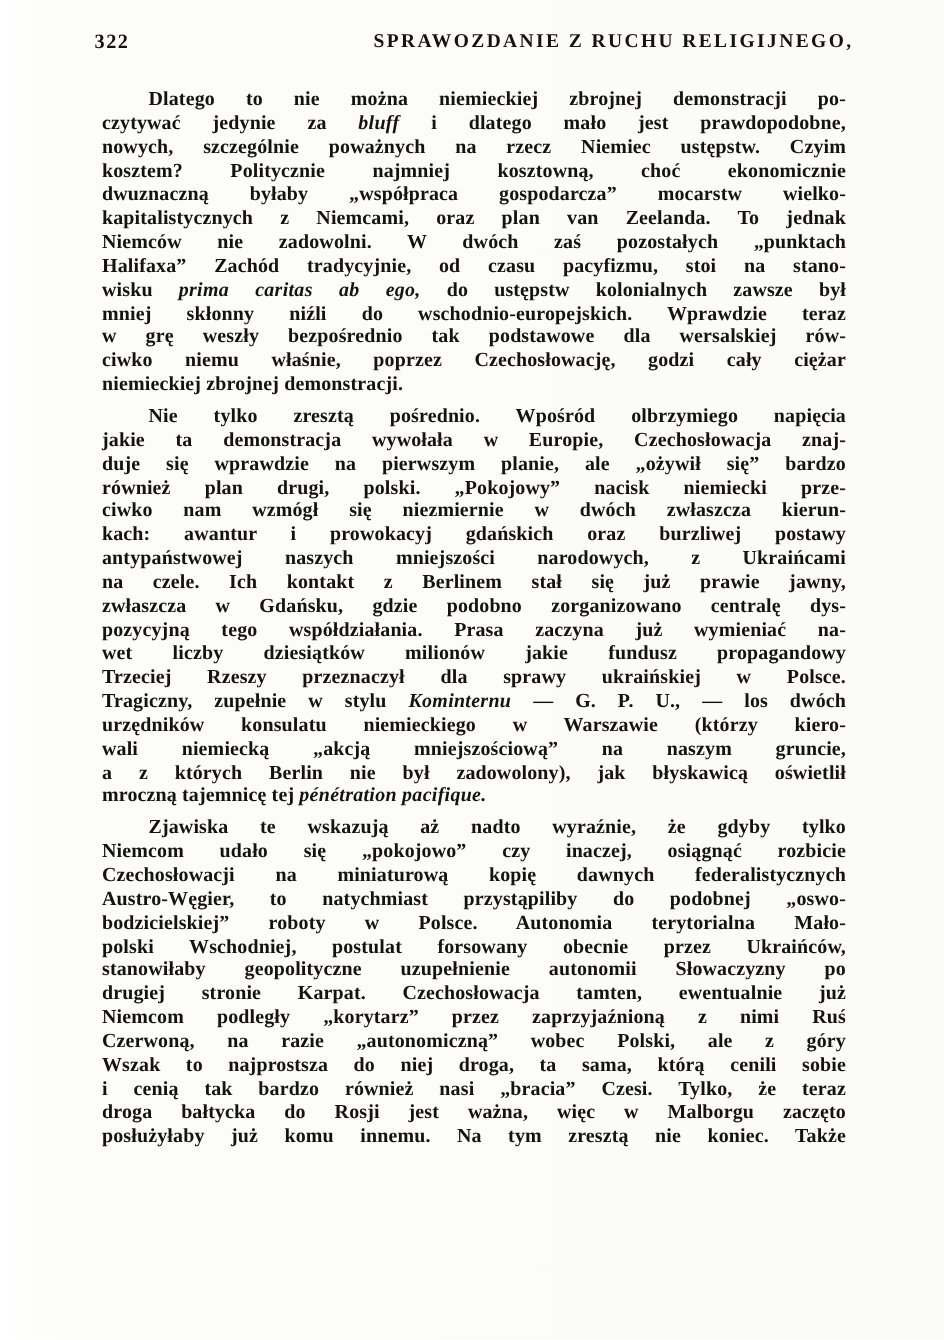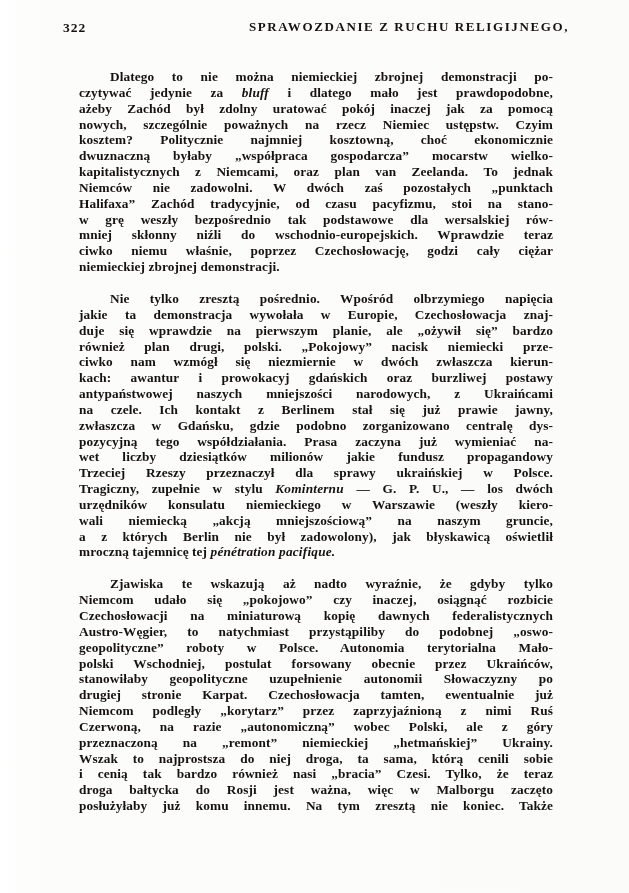--- a/index.html
+++ b/index.html
@@ -40,21 +40,21 @@
     font-size: 13px;
     letter-spacing: 1.6px;
     white-space: nowrap;
   }
   .body-text {
     position: absolute;
     top: 53px;
     left: 63px;
     width: 506px;
   }
-  .paragraph { margin: 16px; }
+  .paragraph { margin: 5px; }
   .line {
     font-size: 13.3px;
     line-height: 15.85px;
     font-weight: bold;
     text-align: justify;
     text-align-last: justify;
     letter-spacing: 0.1px;
   }
   .line i {
     font-weight: bold;
@@ -68,62 +68,61 @@
 
 <div class="page">
   <div class="header">
     <span class="pagenum">322</span>
     <span class="running-title">SPRAWOZDANIE Z RUCHU RELIGIJNEGO,</span>
   </div>
   <div class="body-text" id="body-text">
       <div class="paragraph">
         <div class="line firstline">Dlatego to nie można niemieckiej zbrojnej demonstracji po-</div>
         <div class="line">czytywać jedynie za <i>bluff</i> i dlatego mało jest prawdopodobne,</div>
-        <div class="line">ażeby Zachód był zdolny uratować pokój inaczej jak za pomocą</div>
         <div class="line">nowych, szczególnie poważnych na rzecz Niemiec ustępstw. Czyim</div>
         <div class="line">kosztem? Politycznie najmniej kosztowną, choć ekonomicznie</div>
         <div class="line">dwuznaczną byłaby „współpraca gospodarcza” mocarstw wielko-</div>
         <div class="line">kapitalistycznych z Niemcami, oraz plan van Zeelanda. To jednak</div>
         <div class="line">Niemców nie zadowolni. W dwóch zaś pozostałych „punktach</div>
         <div class="line">Halifaxa” Zachód tradycyjnie, od czasu pacyfizmu, stoi na stano-</div>
+        <div class="line">wisku <i>prima caritas ab ego,</i> do ustępstw kolonialnych zawsze był</div>
+        <div class="line">mniej skłonny niźli do wschodnio-europejskich. Wprawdzie teraz</div>
         <div class="line">w grę weszły bezpośrednio tak podstawowe dla wersalskiej rów-</div>
-        <div class="line">mniej skłonny niźli do wschodnio-europejskich. Wprawdzie teraz</div>
         <div class="line">ciwko niemu właśnie, poprzez Czechosłowację, godzi cały ciężar</div>
         <div class="line flushleft">niemieckiej zbrojnej demonstracji.</div>
       </div>
       <div class="paragraph">
         <div class="line firstline">Nie tylko zresztą pośrednio. Wpośród olbrzymiego napięcia</div>
         <div class="line">jakie ta demonstracja wywołała w Europie, Czechosłowacja znaj-</div>
         <div class="line">duje się wprawdzie na pierwszym planie, ale „ożywił się” bardzo</div>
         <div class="line">również plan drugi, polski. „Pokojowy” nacisk niemiecki prze-</div>
         <div class="line">ciwko nam wzmógł się niezmiernie w dwóch zwłaszcza kierun-</div>
         <div class="line">kach: awantur i prowokacyj gdańskich oraz burzliwej postawy</div>
         <div class="line">antypaństwowej naszych mniejszości narodowych, z Ukraińcami</div>
         <div class="line">na czele. Ich kontakt z Berlinem stał się już prawie jawny,</div>
         <div class="line">zwłaszcza w Gdańsku, gdzie podobno zorganizowano centralę dys-</div>
         <div class="line">pozycyjną tego współdziałania. Prasa zaczyna już wymieniać na-</div>
         <div class="line">wet liczby dziesiątków milionów jakie fundusz propagandowy</div>
         <div class="line">Trzeciej Rzeszy przeznaczył dla sprawy ukraińskiej w Polsce.</div>
         <div class="line">Tragiczny, zupełnie w stylu <i>Kominternu</i> — G. P. U., — los dwóch</div>
-        <div class="line">urzędników konsulatu niemieckiego w Warszawie (weszły kiero-</div>
+        <div class="line">urzędników konsulatu niemieckiego w Warszawie (którzy kiero-</div>
         <div class="line">wali niemiecką „akcją mniejszościową” na naszym gruncie,</div>
         <div class="line">a z których Berlin nie był zadowolony), jak błyskawicą oświetlił</div>
         <div class="line flushleft">mroczną tajemnicę tej <i>pénétration pacifique.</i></div>
       </div>
       <div class="paragraph">
         <div class="line firstline">Zjawiska te wskazują aż nadto wyraźnie, że gdyby tylko</div>
         <div class="line">Niemcom udało się „pokojowo” czy inaczej, osiągnąć rozbicie</div>
         <div class="line">Czechosłowacji na miniaturową kopię dawnych federalistycznych</div>
         <div class="line">Austro-Węgier, to natychmiast przystąpiliby do podobnej „oswo-</div>
-        <div class="line">geopolityczne” roboty w Polsce. Autonomia terytorialna Mało-</div>
+        <div class="line">bodzicielskiej” roboty w Polsce. Autonomia terytorialna Mało-</div>
         <div class="line">polski Wschodniej, postulat forsowany obecnie przez Ukraińców,</div>
         <div class="line">stanowiłaby geopolityczne uzupełnienie autonomii Słowaczyzny po</div>
         <div class="line">drugiej stronie Karpat. Czechosłowacja tamten, ewentualnie już</div>
         <div class="line">Niemcom podległy „korytarz” przez zaprzyjaźnioną z nimi Ruś</div>
         <div class="line">Czerwoną, na razie „autonomiczną” wobec Polski, ale z góry</div>
-        <div class="line">przeznaczoną na „remont” niemieckiej „hetmańskiej” Ukrainy.</div>
         <div class="line">Wszak to najprostsza do niej droga, ta sama, którą cenili sobie</div>
         <div class="line">i cenią tak bardzo również nasi „bracia” Czesi. Tylko, że teraz</div>
         <div class="line">droga bałtycka do Rosji jest ważna, więc w Malborgu zaczęto</div>
         <div class="line">posłużyłaby już komu innemu. Na tym zresztą nie koniec. Także</div>
       </div>
     </div>
 </div>
 
 </body></html>

